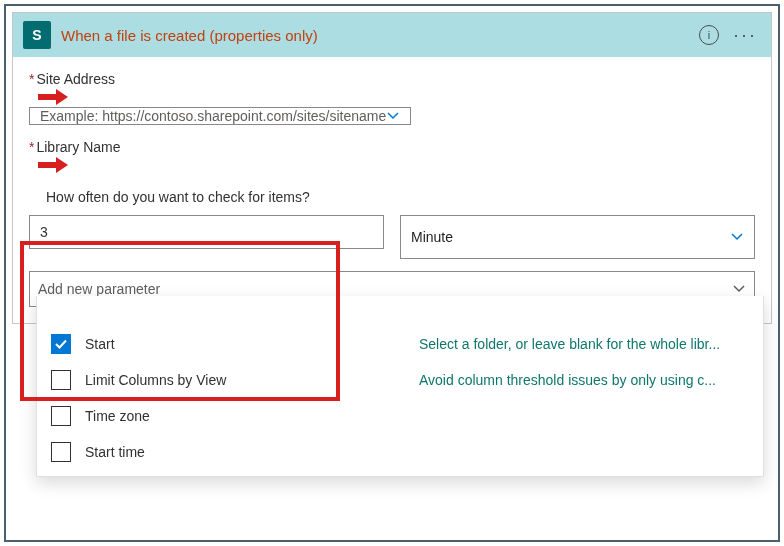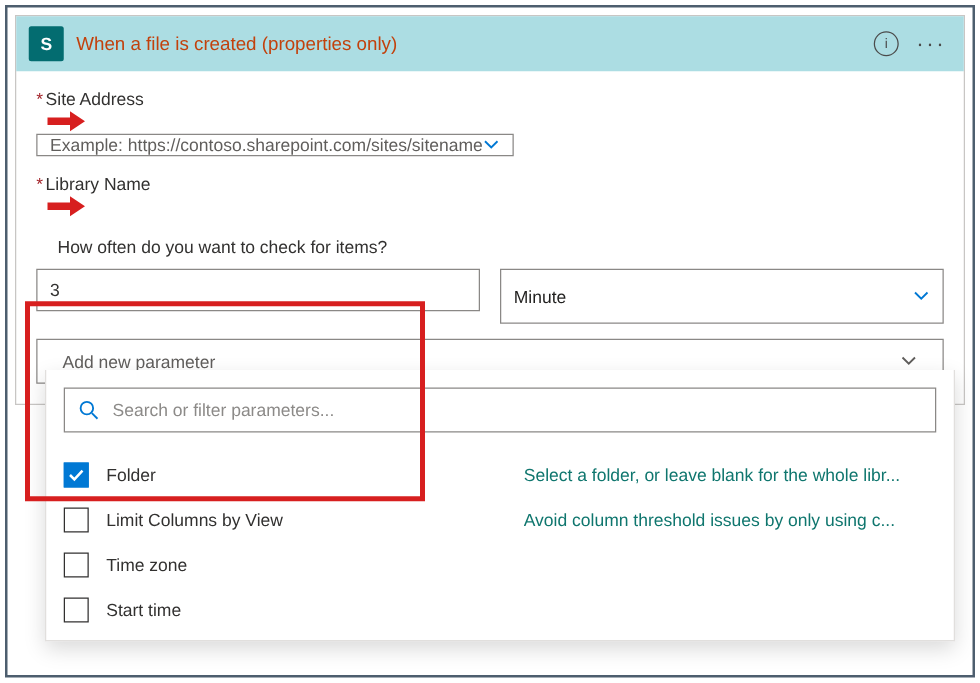--- a/index.html
+++ b/index.html
@@ -71,21 +71,21 @@
     .chev svg { width: 14px; height: 14px; display: block; }
     .section-label { margin: 4px 0 10px 17px; color: #323130; }
     .freq-row { display: flex; gap: 16px; margin-bottom: 12px; }
     .freq-row .text-input {
       flex: 1; border: 1px solid #8a8886; height: 34px;
       padding: 0 10px; display: flex; align-items: center; background: #fff;
     }
     .freq-row .dropdown-input { flex: 1; justify-content: flex-end; }
     .add-param {
       border: 1px solid #8a8886; height: 36px;
-      display: flex; align-items: center; padding: 0 20px;
+      display: flex; align-items: center; padding: 0 8px;
       color: #605e5c; cursor: pointer; background: #fff;
     }
     .add-param .chev { margin-left: auto; }
     
     .red-arrow svg { width: 34px; height: 20px; display: block; }
     
     .red-box {
       position: absolute;
       border: 4px solid #d71f1f;
       pointer-events: none;
@@ -205,37 +205,28 @@
             </svg>
         </span>
       </div>
 
     </div>
   </div>
 
   <div class="red-box" style="left:14px; top:235px; width:320px; height:160px;"></div>
 
   <div class="popup">
-    <div class="search-box">
-      <span class="mag">
-        <svg viewBox="0 0 18 18">
-            <circle cx="7.5" cy="7.5" r="5" stroke="#0078d4" stroke-width="1.5" fill="none"></circle>
-            <line x1="11.5" y1="11.5" x2="16" y2="16" stroke="#0078d4" stroke-width="1.5"></line>
-          </svg>
-      </span>
-      <span class="search-text">Search or filter parameters...</span>
-    </div>
     <div class="param-list">
       <div class="param-item">
         <div class="checkbox checked">
           <svg viewBox="0 0 14 14">
               <path d="M2 7 L5.5 10.5 L12 3.5" stroke="#fff" stroke-width="2" fill="none"></path>
             </svg>
         </div>
-        <div class="param-label">Folder</div>
+        <div class="param-label">Start</div>
         <div class="param-desc">Select a folder, or leave blank for the whole libr...</div>
       </div>
       <div class="param-item">
         <div class="checkbox"></div>
         <div class="param-label">Limit Columns by View</div>
         <div class="param-desc">Avoid column threshold issues by only using c...</div>
       </div>
       <div class="param-item">
         <div class="checkbox"></div>
         <div class="param-label">Time zone</div>

